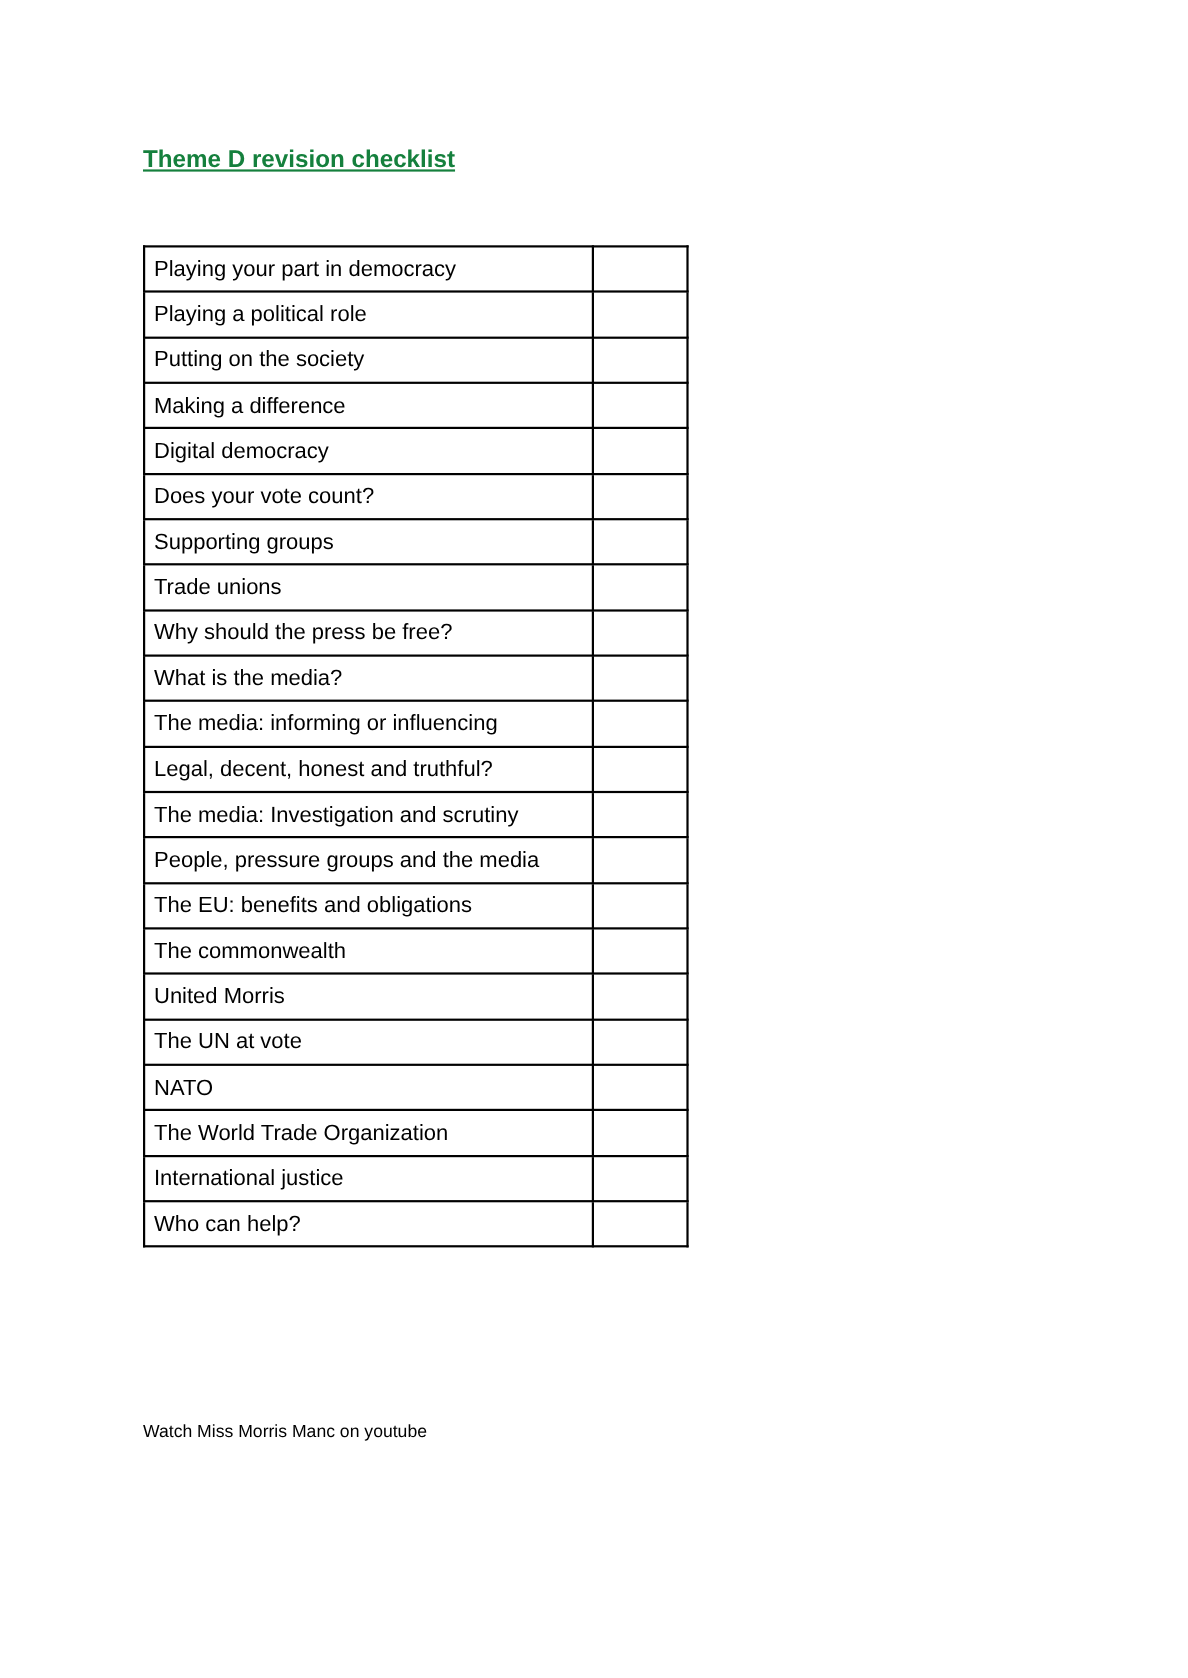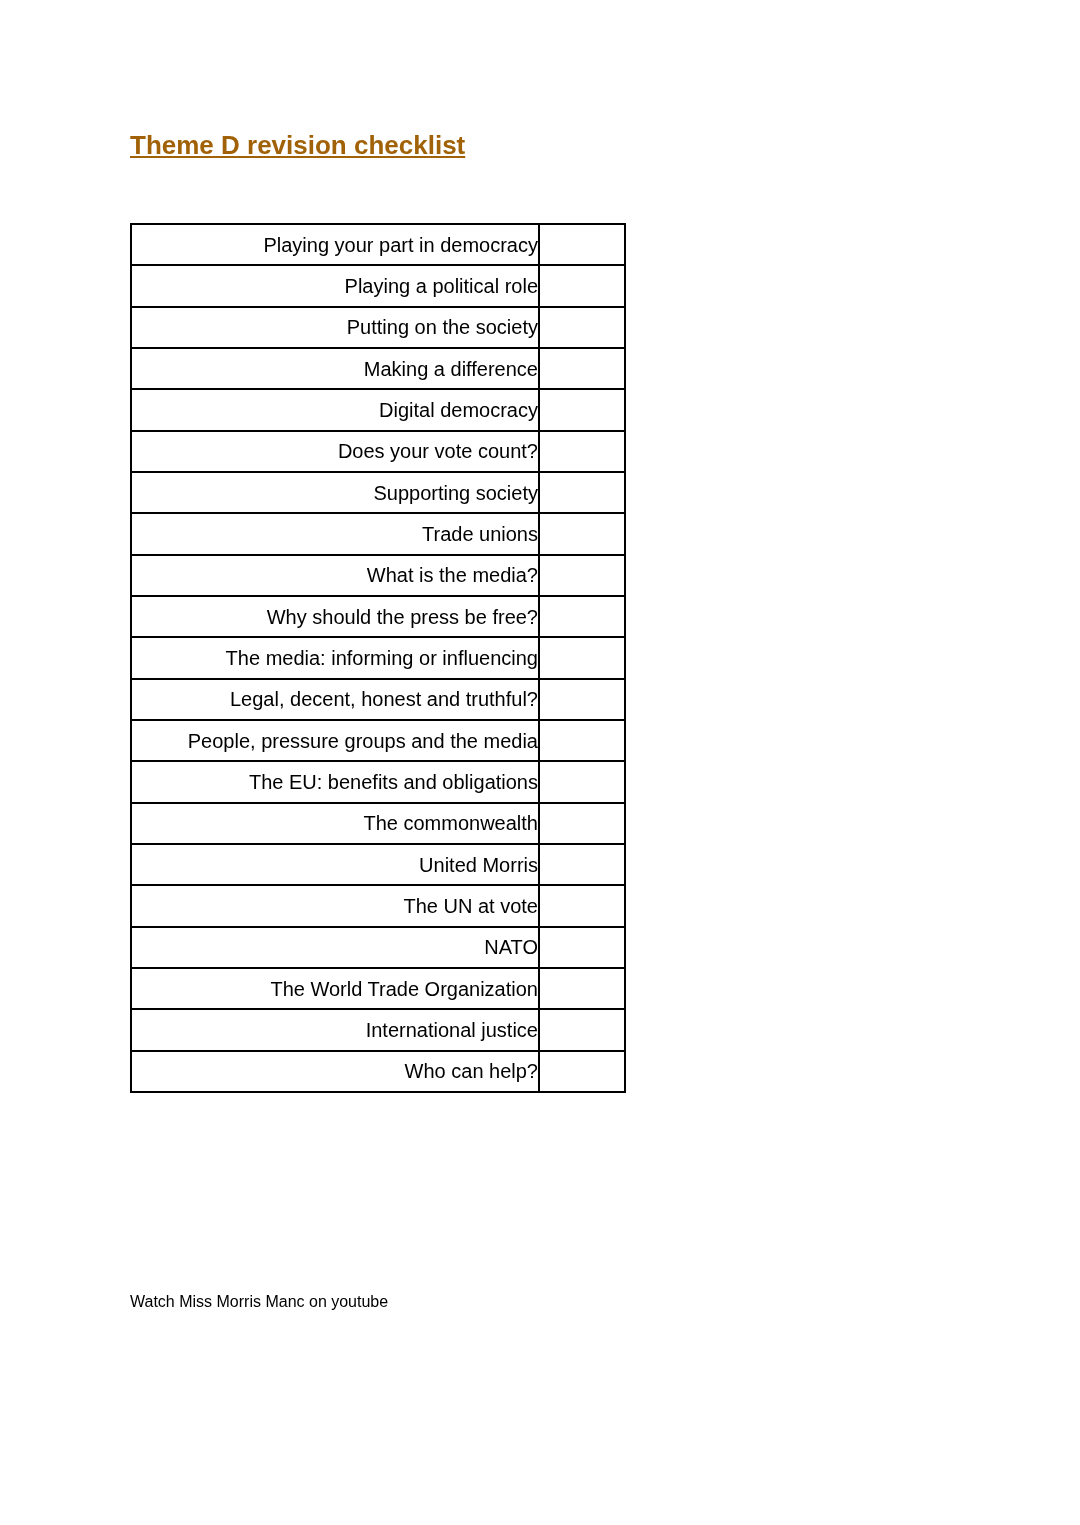--- a/index.html
+++ b/index.html
@@ -1,18 +1,18 @@
 <!DOCTYPE html>
 <html><head>
 <meta charset="utf-8">
 <style>
   html, body { margin:0; padding:0; background:#ffffff; }
   body { width:1080px; height:1525px; position:relative; font-family:"Liberation Sans", sans-serif; color:#000; }
-  .title { position:absolute; left:130px; top:128px; font-size:26px; font-weight:bold; color:#a16207; text-decoration:underline; margin:0; line-height:34px; }
-  table { position:absolute; left:130px; top:223px; border-collapse:collapse;text-align:right; }
+  .title { position:absolute; left:130px; top:128px; font-size:22px; font-weight:bold; color:#15803d; text-decoration:underline; margin:0; line-height:34px; }
+  table { position:absolute; left:130px; top:223px; border-collapse:collapse; }
   td { border:2px solid #000; height:39.33px; padding:0; font-size:20px; line-height:20px; }
   td.topic { width:398px; padding-left:8px; }
   td.check { width:84px; }
   .footer { position:absolute; left:130px; top:1290px; font-size:16px; line-height:24px; margin:0; }
 </style>
 </head>
 <body>
 
 <h1 class="title">Theme D revision checklist</h1>
 
@@ -36,41 +36,45 @@
       </tr>
       <tr>
         <td class="topic">Digital democracy</td>
         <td class="check"></td>
       </tr>
       <tr>
         <td class="topic">Does your vote count?</td>
         <td class="check"></td>
       </tr>
       <tr>
-        <td class="topic">Supporting society</td>
+        <td class="topic">Supporting groups</td>
         <td class="check"></td>
       </tr>
       <tr>
         <td class="topic">Trade unions</td>
         <td class="check"></td>
       </tr>
       <tr>
-        <td class="topic">What is the media?</td>
+        <td class="topic">Why should the press be free?</td>
         <td class="check"></td>
       </tr>
       <tr>
-        <td class="topic">Why should the press be free?</td>
+        <td class="topic">What is the media?</td>
         <td class="check"></td>
       </tr>
       <tr>
         <td class="topic">The media: informing or influencing</td>
         <td class="check"></td>
       </tr>
       <tr>
         <td class="topic">Legal, decent, honest and truthful?</td>
+        <td class="check"></td>
+      </tr>
+      <tr>
+        <td class="topic">The media: Investigation and scrutiny</td>
         <td class="check"></td>
       </tr>
       <tr>
         <td class="topic">People, pressure groups and the media</td>
         <td class="check"></td>
       </tr>
       <tr>
         <td class="topic">The EU: benefits and obligations</td>
         <td class="check"></td>
       </tr>

